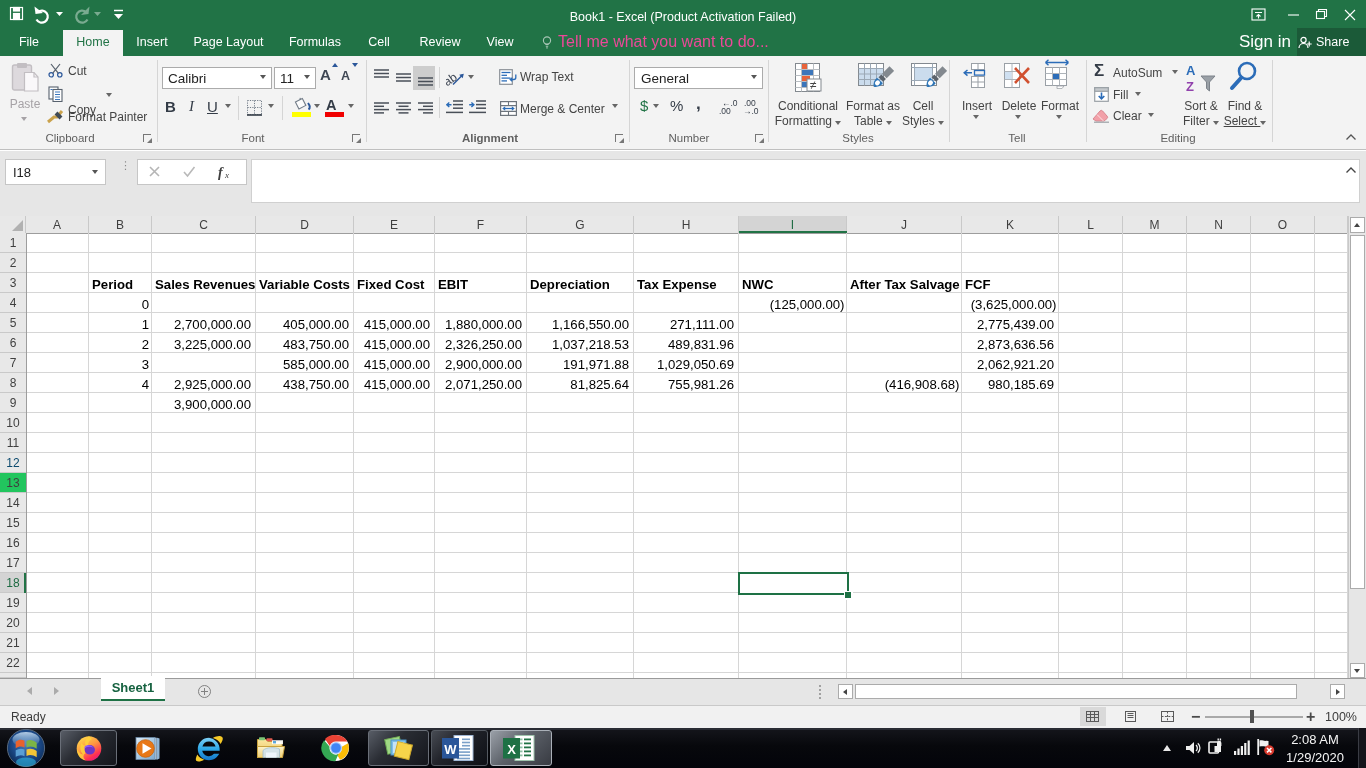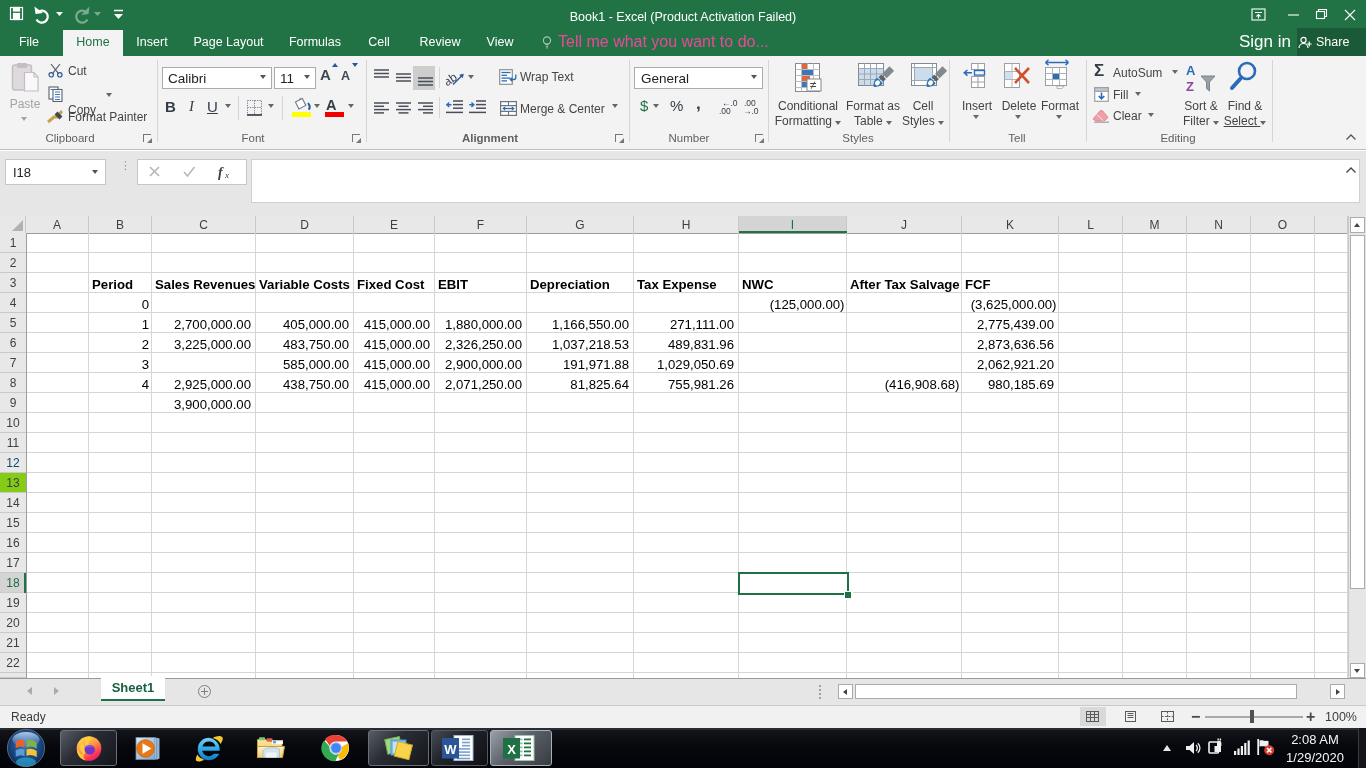--- a/index.html
+++ b/index.html
@@ -416,21 +416,21 @@
 <div class="rowhead" style="top:273px;height:20px;background:#e8e8e8;color:#3f3f3f;">3</div>
 <div class="rowhead" style="top:293px;height:20px;background:#e8e8e8;color:#3f3f3f;">4</div>
 <div class="rowhead" style="top:313px;height:20px;background:#e8e8e8;color:#3f3f3f;">5</div>
 <div class="rowhead" style="top:333px;height:20px;background:#e8e8e8;color:#3f3f3f;">6</div>
 <div class="rowhead" style="top:353px;height:20px;background:#e8e8e8;color:#3f3f3f;">7</div>
 <div class="rowhead" style="top:373px;height:20px;background:#e8e8e8;color:#3f3f3f;">8</div>
 <div class="rowhead" style="top:393px;height:20px;background:#e8e8e8;color:#3f3f3f;">9</div>
 <div class="rowhead" style="top:413px;height:20px;background:#e8e8e8;color:#3f3f3f;">10</div>
 <div class="rowhead" style="top:433px;height:20px;background:#e8e8e8;color:#3f3f3f;">11</div>
 <div class="rowhead" style="top:453px;height:20px;background:#e8e8e8;color:#0c4a6e;">12</div>
-<div class="rowhead" style="top:473px;height:20px;background:#84cc16;color:#3f3f3f;">13</div>
+<div class="rowhead" style="top:473px;height:20px;background:#22c55e;color:#3f3f3f;">13</div>
 <div class="rowhead" style="top:493px;height:20px;background:#e8e8e8;color:#3f3f3f;">14</div>
 <div class="rowhead" style="top:513px;height:20px;background:#e8e8e8;color:#3f3f3f;">15</div>
 <div class="rowhead" style="top:533px;height:20px;background:#e8e8e8;color:#3f3f3f;">16</div>
 <div class="rowhead" style="top:553px;height:20px;background:#e8e8e8;color:#3f3f3f;">17</div>
 <div class="rowhead" style="top:573px;height:20px;background:#d4d4d4;color:#1e6b43;">18</div>
 <div class="abs" style="left:24px;top:573px;width:2px;height:20px;background:#217346;"></div>
 <div class="rowhead" style="top:593px;height:20px;background:#e8e8e8;color:#3f3f3f;">19</div>
 <div class="rowhead" style="top:613px;height:20px;background:#e8e8e8;color:#3f3f3f;">20</div>
 <div class="rowhead" style="top:633px;height:20px;background:#e8e8e8;color:#3f3f3f;">21</div>
 <div class="rowhead" style="top:653px;height:20px;background:#e8e8e8;color:#3f3f3f;">22</div>

